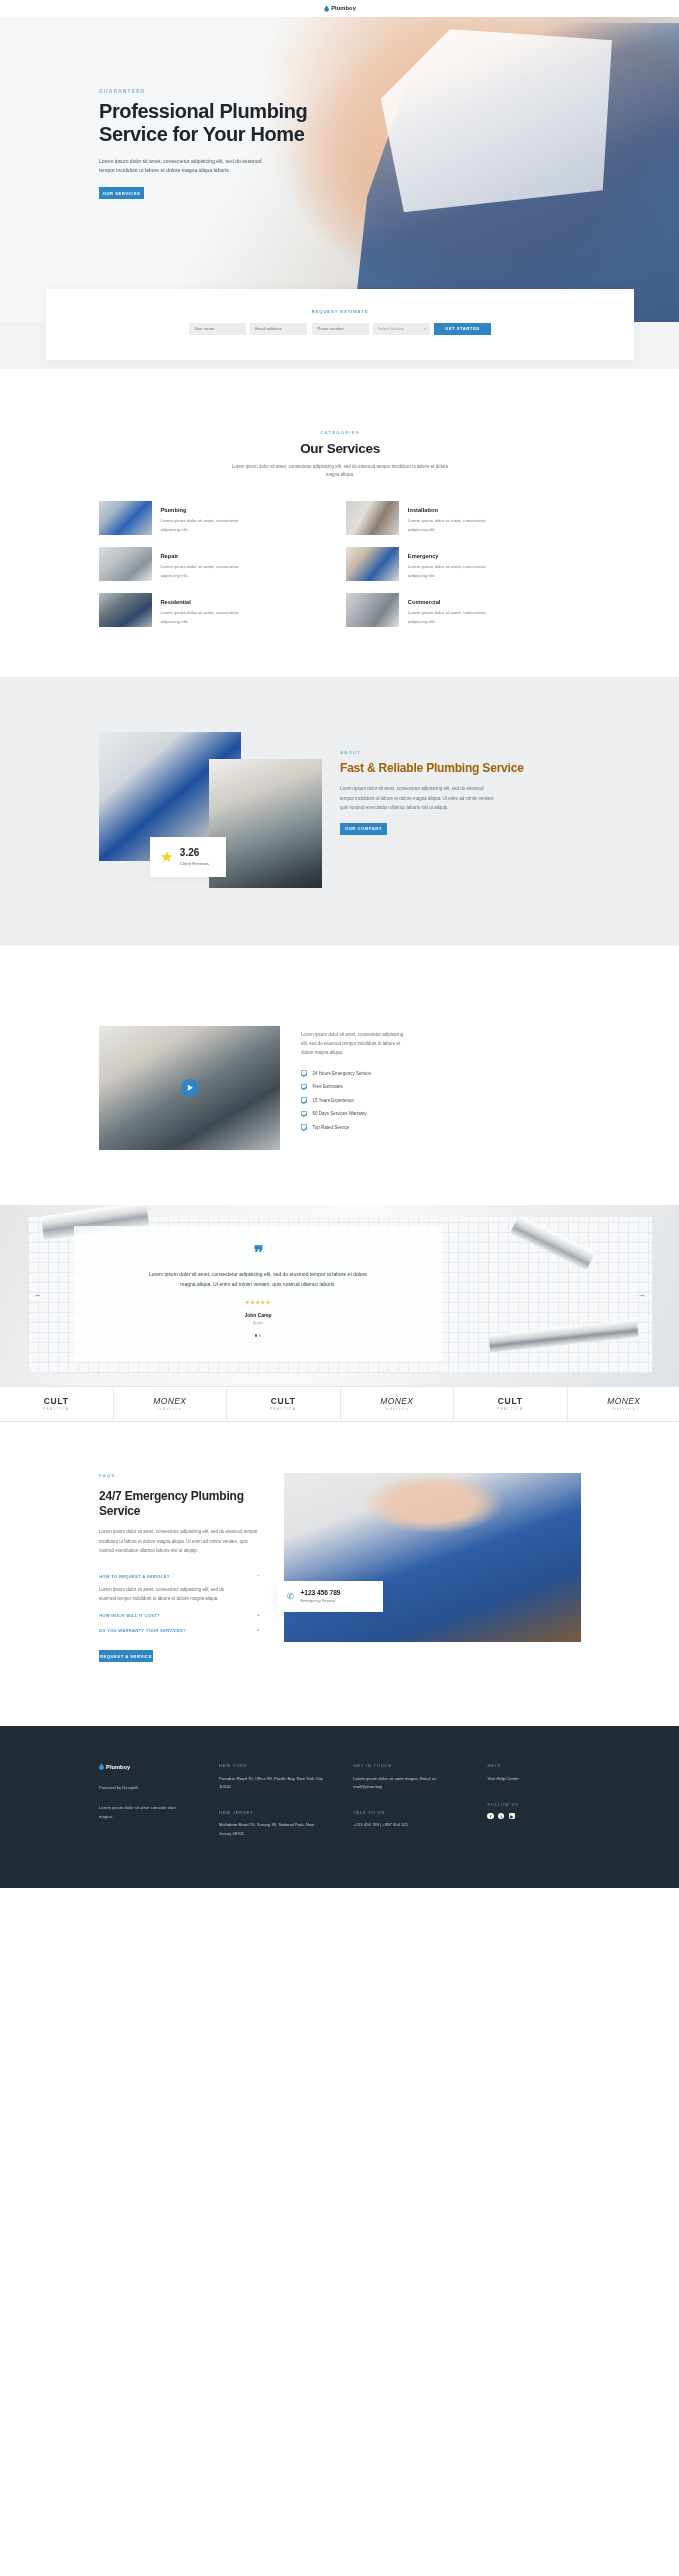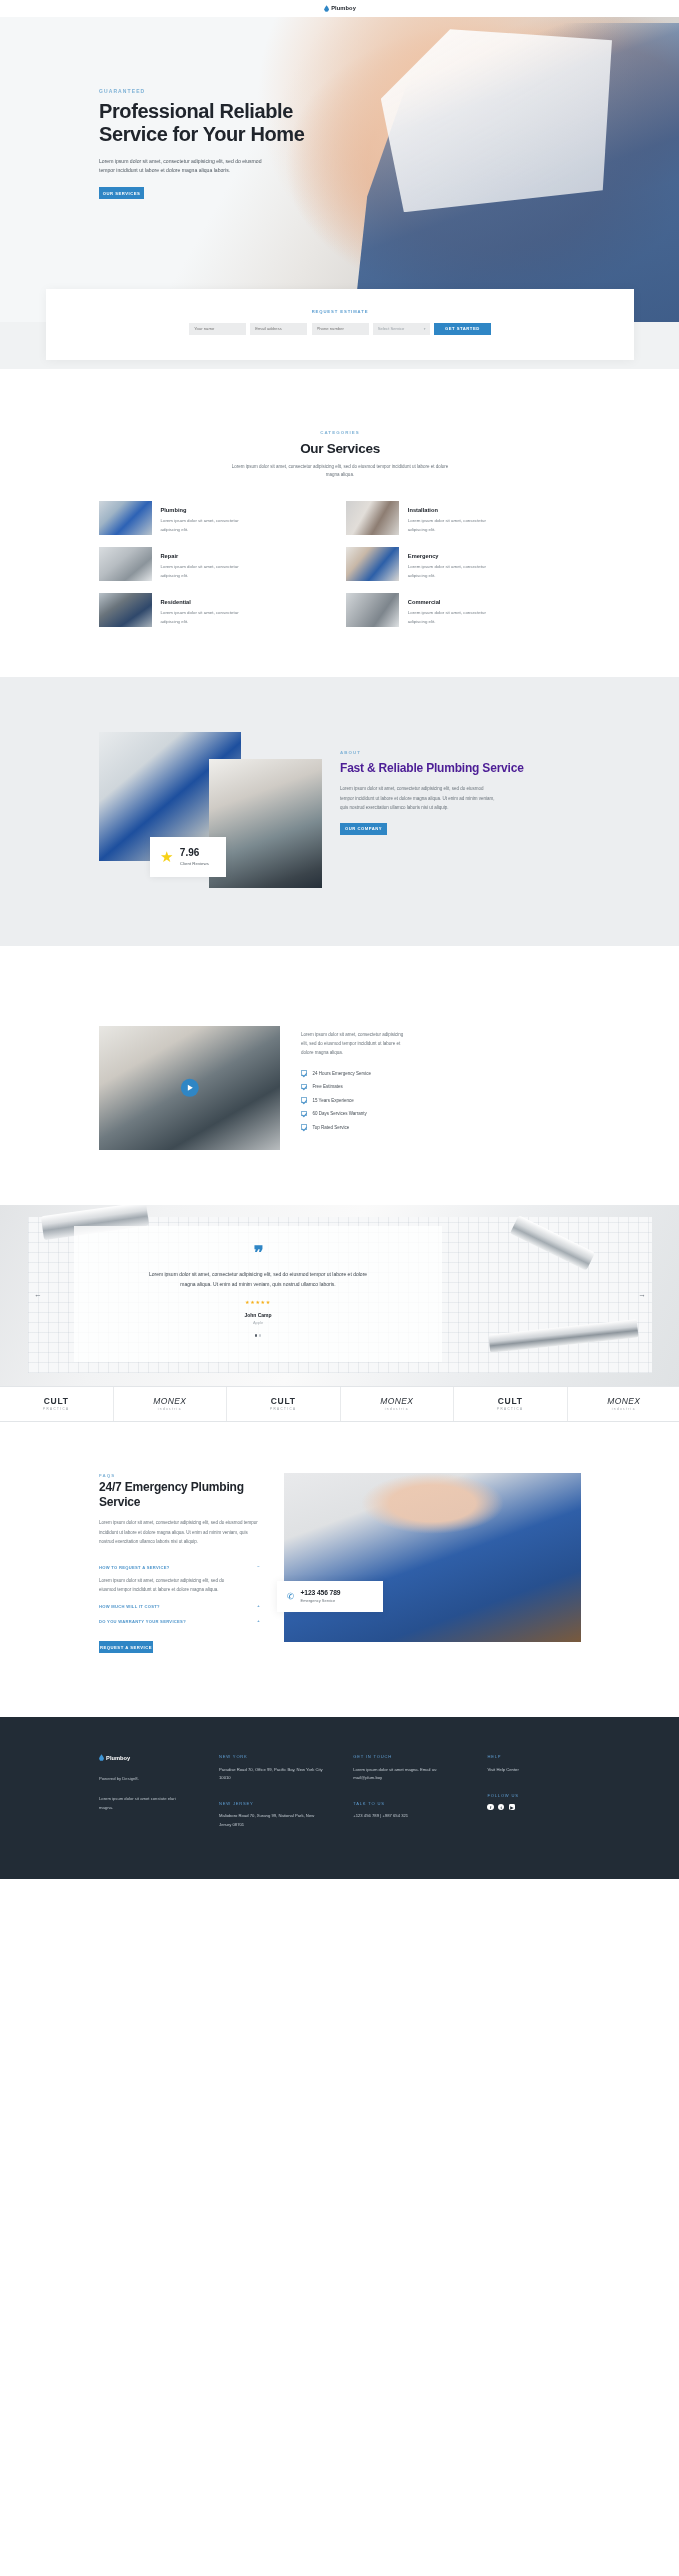--- a/index.html
+++ b/index.html
@@ -143,21 +143,21 @@
   .rating-card {
     position:absolute; left:51px; top:105px; width:76px; height:40px;
     background:#fff; display:flex; align-items:center; gap:6.4px; padding-left:10px;
     box-shadow:0 1.4px 7px rgba(0,0,0,.07);
   }
   .star-big { font-size:15px; color:#f7d117; line-height:1; }
   .rating-num { font-size:10px; font-weight:bold; color:#20252c; line-height:1; }
   .rating-lbl { font-size:4.4px; color:#5f686f; margin-top:3.5px; }
   .about-copy { padding-top:18.4px; }
   .about-copy .sec-eyebrow { text-align:left; }
-  .about-h { font-size:12px; font-weight:bold; color:#4c1d95; line-height:1.25; margin-top:5.7px; letter-spacing:-0.2px; }
+  .about-h { font-size:12px; font-weight:bold; color:#a16207; line-height:1.25; margin-top:5.7px; letter-spacing:-0.2px; }
   .about-p { font-size:4.5px; line-height:2.05; color:#6a737b; margin-top:8.5px; max-width:157px; }
   .btn-company { width:47px; height:12px; margin-top:10.6px; }
 
   
   .features { background:#fff; padding:57px 99px 55px; }
   .feat-row { display:flex; gap:21px; margin-top:23px; }
   .feat-video { position:relative; width:181px; height:124px; flex:0 0 181px;
     background:linear-gradient(150deg,#e8e7e3 0%,#cdc9c2 26%,#6f7a80 50%,#3e4a52 72%,#b9bdbf 100%); }
   .play {
     position:absolute; left:50%; top:50%; transform:translate(-50%,-50%);
@@ -229,21 +229,21 @@
     align-items:center; justify-content:center; border-right:0.7px solid #e8eaec;
   }
   .logo-cell:last-child { border-right:0; }
   .logo-main { font-size:8.5px; font-weight:bold; color:#2b3138; letter-spacing:0.8px; }
   .logo-main.thin { font-weight:normal; letter-spacing:0.4px;font-style:italic; }
   .logo-sub { font-size:3px; color:#9aa1a7; letter-spacing:1.4px; margin-top:1.4px; }
 
   
   .faq { background:#fff; padding:51px 99px 64px; display:flex; gap:24px; }
   .faq-left { width:161px; flex:0 0 161px; }
-  .faq-h { font-size:12px; font-weight:bold; color:#20252c; line-height:1.25; margin-top:2px; letter-spacing:-0.2px; }
+  .faq-h { font-size:12px; font-weight:bold; color:#20252c; line-height:1.25; margin-top:11px; letter-spacing:-0.2px; }
   .faq-p { font-size:4.5px; line-height:2.05; color:#6a737b; margin-top:8.5px; }
   .faq-list { margin-top:14px; }
   .faq-item { border-bottom:0; padding:5px 0; }
   .faq-q { display:flex; justify-content:space-between; align-items:center; cursor:pointer; }
   .faq-q span { font-size:4.1px; font-weight:bold; letter-spacing:0.3px; color:#4e95cb; }
   .faq-sign { font-size:6.4px; color:#8b939a; line-height:1; }
   .faq-a { font-size:4.5px; line-height:2.0; color:#6a737b; margin-top:5.7px; max-width:142px; }
   .btn-req { width:54px; height:12px; margin-top:12.7px; }
   .faq-right { position:relative; flex:1; }
   .faq-photo {
@@ -294,21 +294,21 @@
     </div>
   </div>
 
   <div class="hero">
     <div class="hero-photo">
       <div class="hero-torso"></div>
       <div class="hero-shirt"></div>
     </div>
     <div class="hero-inner">
       <div class="eyebrow">GUARANTEED</div>
-      <h1>Professional Reliable Service for Your Home</h1>
+      <h1>Professional Plumbing Service for Your Home</h1>
       <p>Lorem ipsum dolor sit amet, consectetur adipisicing elit, sed do eiusmod tempor incididunt ut labore et dolore magna aliqua laboris.</p>
       <button class="btn btn-hero">OUR SERVICES</button>
     </div>
   </div>
 
   <div class="estimate-wrap">
     <div class="estimate-card">
       <div class="estimate-label">REQUEST ESTIMATE</div>
       <div class="estimate-row">
         <input class="field" placeholder="Your name" style="">
@@ -376,21 +376,21 @@
   </div>
 
   <div class="about">
     <div class="about-row">
       <div class="about-media">
         <div class="about-img-a"></div>
         <div class="about-img-b"></div>
         <div class="rating-card">
           <span class="star-big">★</span>
           <div>
-            <div class="rating-num">7.96</div>
+            <div class="rating-num">3.26</div>
             <div class="rating-lbl">Client Reviews</div>
           </div>
         </div>
       </div>
       <div class="about-copy">
         <div class="sec-eyebrow">ABOUT</div>
         <div class="about-h">Fast &amp; Reliable Plumbing Service</div>
         <div class="about-p">Lorem ipsum dolor sit amet, consectetur adipisicing elit, sed do eiusmod tempor incididunt ut labore et dolore magna aliqua. Ut enim ad minim veniam, quis nostrud exercitation ullamco laboris nisi ut aliquip.</div>
         <button class="btn btn-company">OUR COMPANY</button>
       </div>

